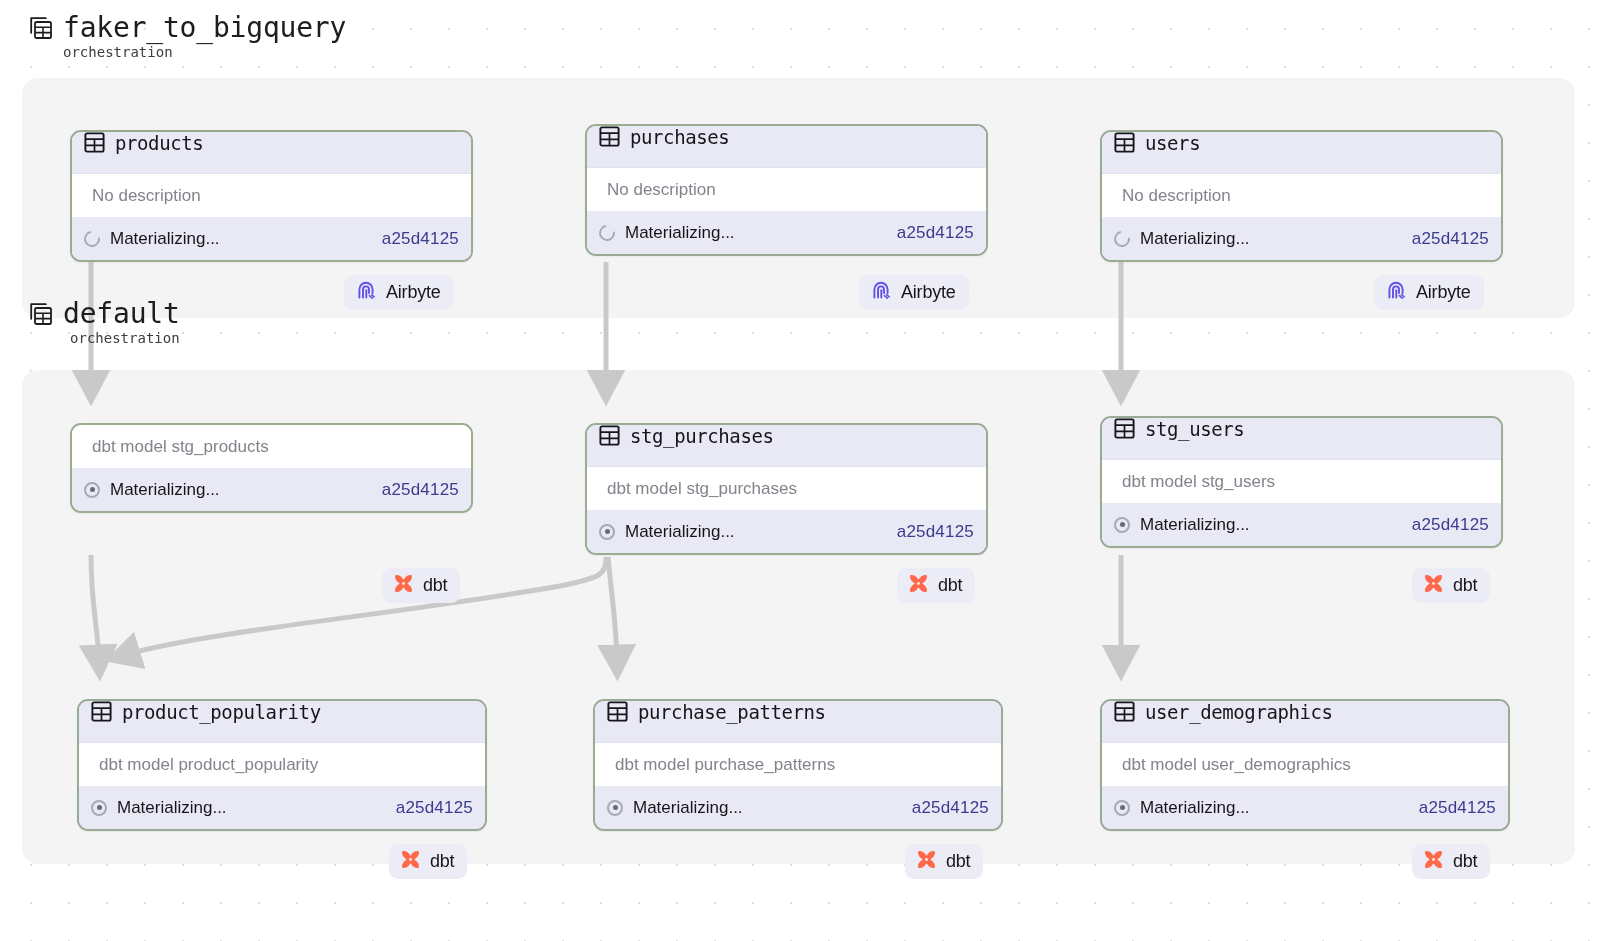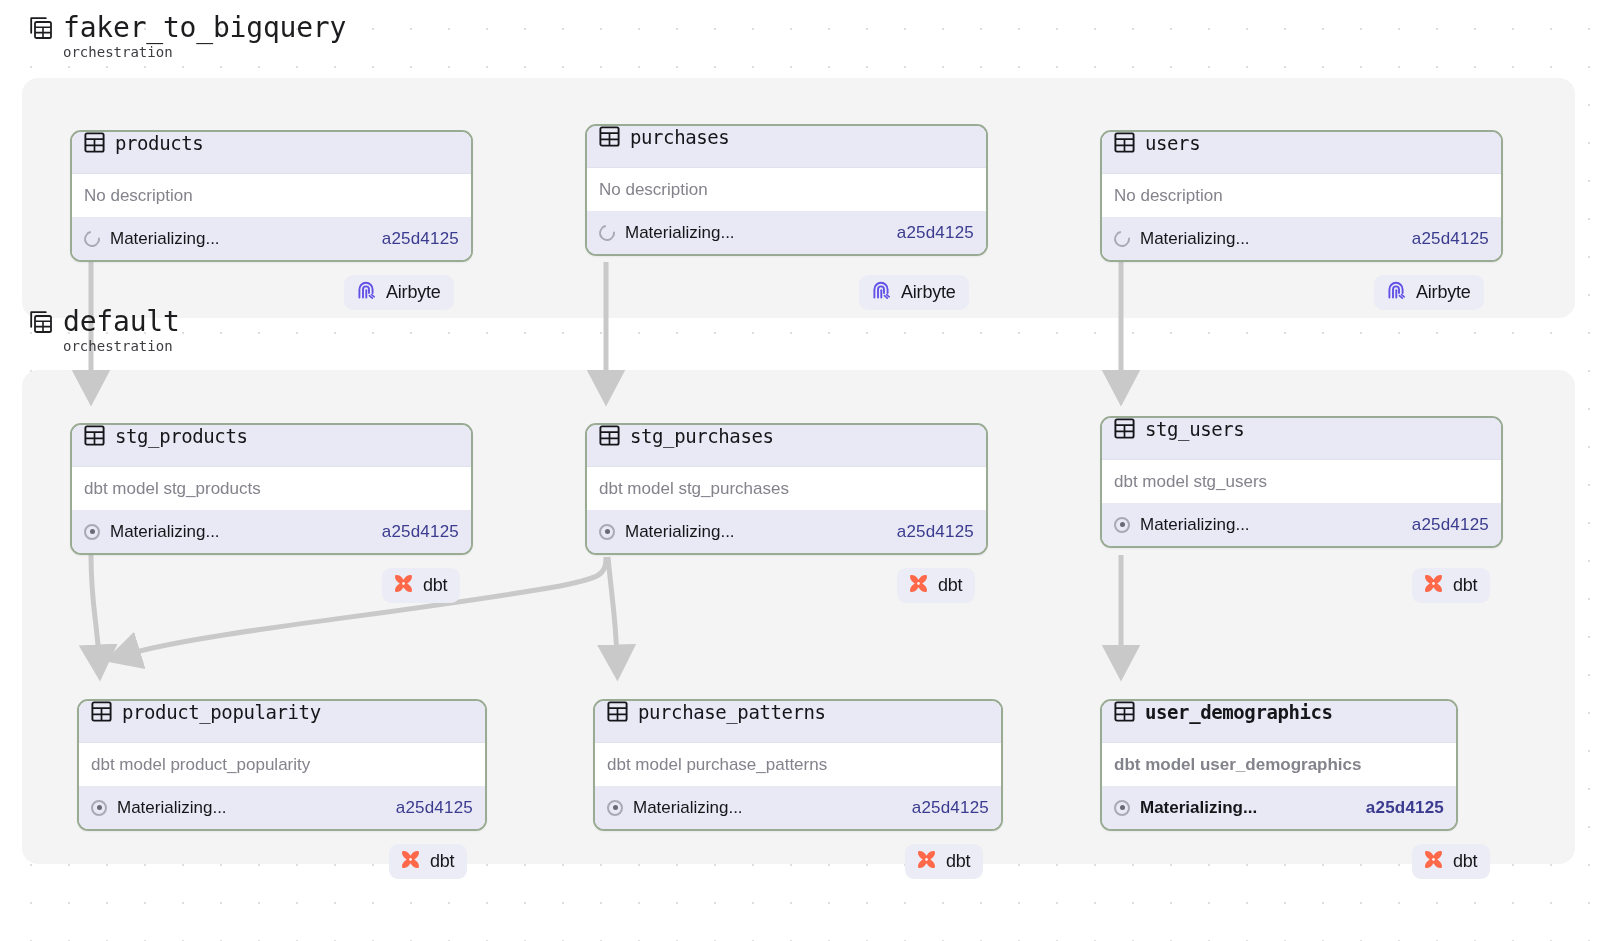--- a/index.html
+++ b/index.html
@@ -69,21 +69,21 @@
     font-size: 19px;
     color: #16161a;
     letter-spacing: -0.4px;
     white-space: nowrap;
   }
   .card-desc {
     background: #ffffff;
     height: 43px;
     display: flex;
     align-items: center;
-    padding: 0 12px;
+    padding: 0 20px;
     font-size: 17px;
     color: #83838c;
   }
   .card-footer {
     background: #e9e9f6;
     height: 43px;
     display: flex;
     align-items: center;
     padding: 0 12px;
     gap: 10px;
@@ -185,21 +185,21 @@
         <rect x="7" y="6" width="16" height="16" rx="1.6" stroke="#1d1d20" stroke-width="1.8" fill="none"></rect>
         <path d="M7 11.2 h16 M15 11.2 v10.8 M7 16.6 h16" stroke="#1d1d20" stroke-width="1.6" fill="none"></path>
       </svg>
     </span>
     <span class="gl-text">
       <span class="group-title">faker_to_bigquery</span>
       <span class="group-sub">orchestration</span>
     </span>
   </div>
 
-  <div class="group-label" style="left:28px; top:308px;">
+  <div class="group-label" style="left:28px; top:300px;text-align:right;">
     <span class="group-icon">
       <svg width="26" height="26" viewBox="0 0 26 26">
         <path d="M3.2 2.2 h14.6 M3.2 2.2 v14.6" stroke="#1d1d20" stroke-width="1.8" fill="none" stroke-linecap="round"></path>
         <rect x="7" y="6" width="16" height="16" rx="1.6" stroke="#1d1d20" stroke-width="1.8" fill="none"></rect>
         <path d="M7 11.2 h16 M15 11.2 v10.8 M7 16.6 h16" stroke="#1d1d20" stroke-width="1.6" fill="none"></path>
       </svg>
     </span>
     <span class="gl-text">
       <span class="group-title">default</span>
       <span class="group-sub">orchestration</span>
@@ -287,29 +287,20 @@
         <path d="M5.4 18.6 V10.4 a6.6 6.6 0 0 1 13.2 0 V14"></path>
         <path d="M9.0 18.6 V10.4 a3.0 3.0 0 0 1 6.0 0 V14"></path>
         <path d="M12.3 18.6 V11.2"></path>
         <path d="M15.4 16.6 l2.9 2.6 M17.6 15.6 l2.6 2.2" stroke-width="1.6"></path>
       </svg>
     </span>
     <span class="badge-text">Airbyte</span>
   </div>
 
   <div class="card" style="left:70px; top:423px;">
-    <div class="card-header">
-      <span>
-        <svg width="21" height="21" viewBox="0 0 21 21">
-            <rect x="1.4" y="1.4" width="18.2" height="18.2" rx="1.6" stroke="#16161a" stroke-width="1.9" fill="none"></rect>
-            <path d="M1.4 7.2 h18.2 M10.5 7.2 v12.4 M1.4 13.4 h18.2" stroke="#16161a" stroke-width="1.7" fill="none"></path>
-          </svg>
-      </span>
-      <span class="card-title">stg_products</span>
-    </div>
     <div class="card-desc">dbt model stg_products</div>
     <div class="card-footer">
       <span class="spin-dot"></span>
       <span class="card-status">Materializing...</span>
       <span class="card-run">a25d4125</span>
     </div>
   </div>
   <div class="badge" style="left:382px; top:568px;">
     <span>
       <svg width="23" height="23" viewBox="0 0 24 24">
@@ -421,21 +412,21 @@
   <div class="badge" style="left:905px; top:844px;">
     <span>
       <svg width="23" height="23" viewBox="0 0 24 24">
         <path d="M3.4 3.4 c2.6 -0.9 5.6 0.6 7.3 2.9 l1.3 1.8 l1.3 -1.8 c1.7 -2.3 4.7 -3.8 7.3 -2.9 c0.9 2.6 -0.6 5.6 -2.9 7.3 l-1.8 1.3 l1.8 1.3 c2.3 1.7 3.8 4.7 2.9 7.3 c-2.6 0.9 -5.6 -0.6 -7.3 -2.9 l-1.3 -1.8 l-1.3 1.8 c-1.7 2.3 -4.7 3.8 -7.3 2.9 c-0.9 -2.6 0.6 -5.6 2.9 -7.3 l1.8 -1.3 l-1.8 -1.3 c-2.3 -1.7 -3.8 -4.7 -2.9 -7.3 z" fill="#ff694a"></path>
         <circle cx="12" cy="12" r="1.45" fill="#ffeee9"></circle>
       </svg>
     </span>
     <span class="badge-text">dbt</span>
   </div>
 
-  <div class="card" style="left:1100px; top:699px; width:358px;font-weight:bold;">
+  <div class="card" style="left:1100px; top:699px; width:410px;">
     <div class="card-header">
       <span>
         <svg width="21" height="21" viewBox="0 0 21 21">
             <rect x="1.4" y="1.4" width="18.2" height="18.2" rx="1.6" stroke="#16161a" stroke-width="1.9" fill="none"></rect>
             <path d="M1.4 7.2 h18.2 M10.5 7.2 v12.4 M1.4 13.4 h18.2" stroke="#16161a" stroke-width="1.7" fill="none"></path>
           </svg>
       </span>
       <span class="card-title">user_demographics</span>
     </div>
     <div class="card-desc">dbt model user_demographics</div>

